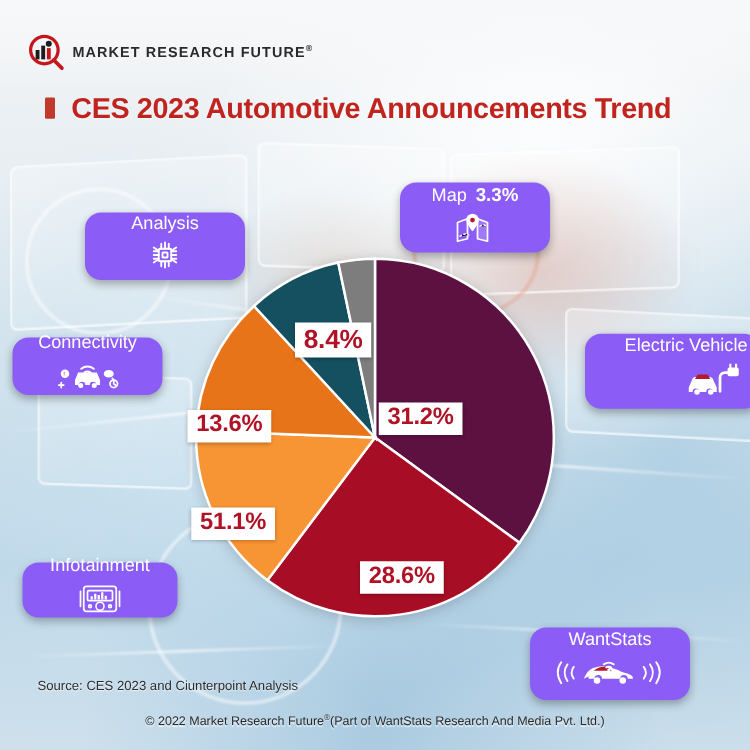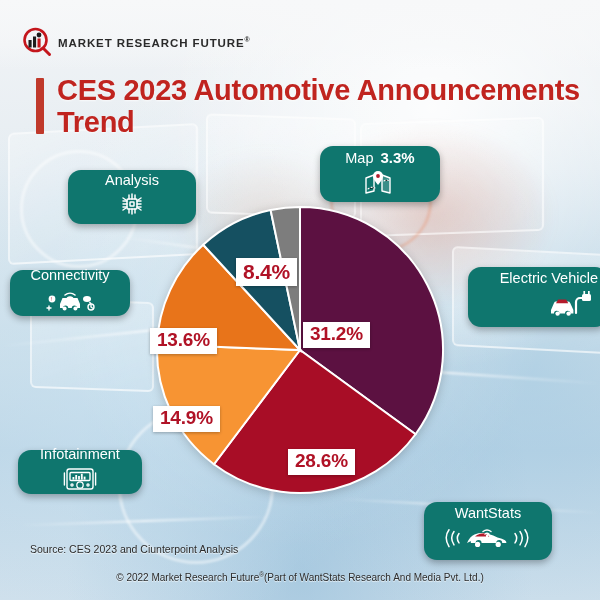--- a/index.html
+++ b/index.html
@@ -53,35 +53,35 @@
   
   .logo{position:absolute;left:22px;top:27px;display:flex;align-items:center;gap:6px;}
   .logo-mark{width:30px;height:30px;position:relative;flex:none;}
   .logo-text{font-size:11.5px;font-weight:bold;letter-spacing:.9px;color:#2a2a2a;
     white-space:nowrap;position:relative;}
   .logo-reg{font-size:7px;vertical-align:super;color:#2a2a2a;}
 
   
   .title-wrap{position:absolute;left:36px;top:74px;display:flex;gap:13px;width:560px;}
   .title-bar{width:8px;background:#C0392B;flex:none;margin-top:4px;margin-bottom:5px;border-radius:1px;}
-  .title{font-size:29px;line-height:1.12;font-weight:bold;color:#C0241F;letter-spacing:-.3px;
+  .title{font-size:23px;line-height:1.12;font-weight:bold;color:#C0241F;letter-spacing:-.3px;
     text-shadow:0 1px 2px rgba(255,255,255,.7);}
 
   
   .pie-wrap{position:absolute;left:155px;top:205px;width:290px;height:290px;}
   .pie-svg{display:block;filter:drop-shadow(0 2px 5px rgba(0,0,0,.18));}
 
   
   .pct{position:absolute;background:#ffffff;color:#B01226;font-weight:bold;
     padding:2px 7px 3px;font-size:19px;line-height:1.1;letter-spacing:-.2px;
     box-shadow:0 1px 3px rgba(0,0,0,.28);white-space:nowrap;}
   .pct-sm{font-size:21px;margin-left:40px;}
 
   
-  .chip{position:absolute;background:#0f766e;border-radius:13px;
+  .chip{position:absolute;background:#8b5cf6;border-radius:13px;
     box-shadow:0 3px 7px rgba(0,0,0,.3);
     display:flex;flex-direction:column;align-items:center;justify-content:center;
     color:#fff;padding:7px 10px 8px;}
   .chip-label{font-size:14.5px;line-height:1.1;white-space:nowrap;}
   .chip-icon{margin-top:4px;display:block;}
   .chip-head{display:flex;align-items:baseline;gap:7px;}
   .chip-pct{font-size:15px;font-weight:bold;}
 
   
   .source{position:absolute;left:30px;top:543px;font-size:10.5px;color:#2b2b2b;
@@ -148,21 +148,21 @@
 
       <path fill="#155061" stroke="#ffffff" stroke-width="2" d="M 0 0 L -96.78 -105.22 A 143 143 0 0 1 -29.41 -139.94 Z"></path>
 
       <path fill="#7D7D7D" stroke="#ffffff" stroke-width="2" d="M 0 0 L -29.41 -139.94 A 143 143 0 0 1 0 -143 Z"></path>
     </g>
   </svg>
 </div>
 
 <div class="pct" style="left:303px;top:322px;">31.2%</div>
 <div class="pct" style="left:288px;top:449px;">28.6%</div>
-<div class="pct" style="left:153px;top:406px;">14.9%</div>
+<div class="pct" style="left:153px;top:406px;">51.1%</div>
 <div class="pct" style="left:150px;top:328px;">13.6%</div>
 <div class="pct pct-sm" style="left:196px;top:258px;">8.4%</div>
 
 <div class="chip" style="left:68px;top:170px;width:128px;height:54px;box-sizing:border-box;">
   <span class="chip-label">Analysis</span>
   <span class="chip-icon">
     <svg width="30" height="24" viewBox="0 0 30 24">
       <g stroke="#fff" stroke-width="1.5" fill="none" stroke-linecap="round">
         <rect x="10" y="7" width="10" height="10" rx="1"></rect>
         <rect x="13" y="10" width="4" height="4" rx=".5"></rect>

